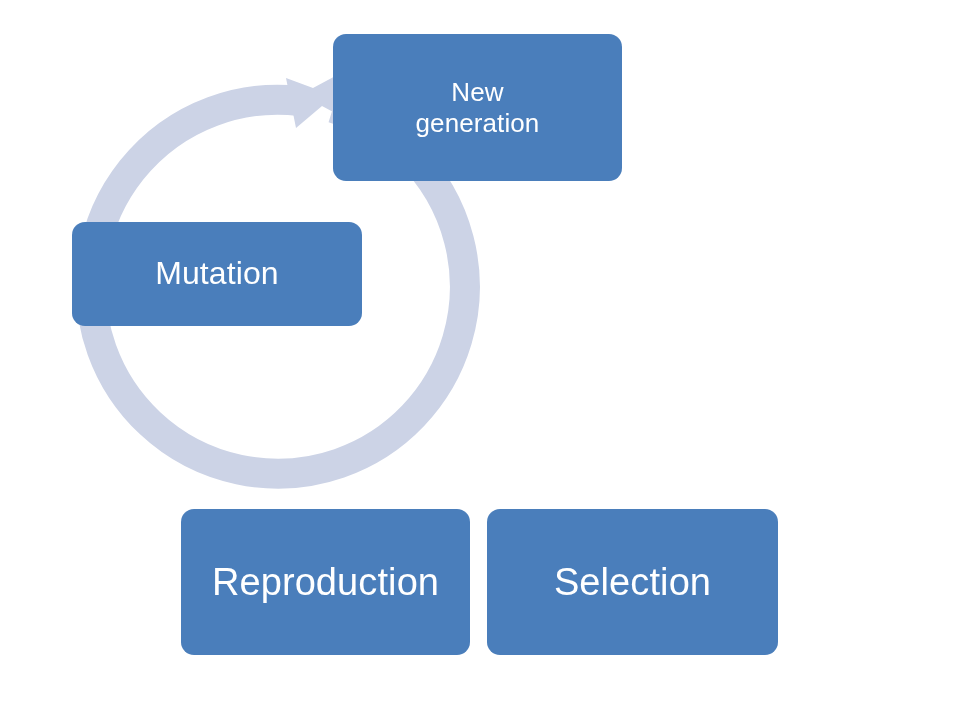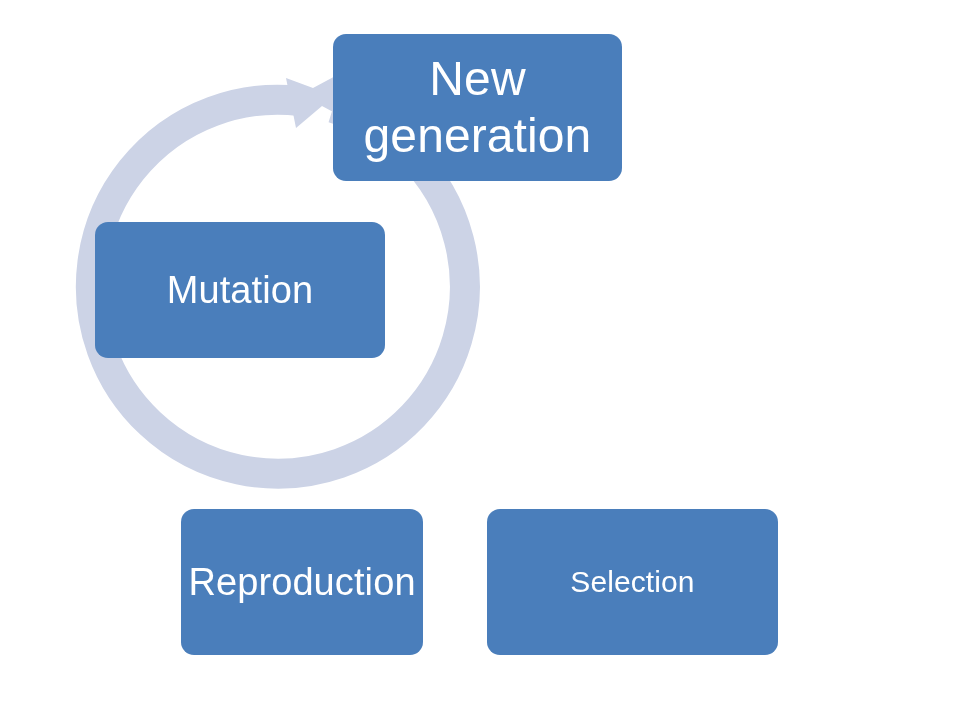--- a/index.html
+++ b/index.html
@@ -43,37 +43,37 @@
     -webkit-font-smoothing: antialiased;
   }
   .node-label {
     display: block;
     white-space: pre-line;
   }
 
   
   #node-new-generation {
     left: 333px;  top: 34px;   width: 289px; height: 147px;
-    font-size: 48px;
+    font-size: 26px;
   }
   #node-evaluation {
     left: 583px;  top: 222px;  width: 289px; height: 136px;
     font-size: 35px;
   }
   #node-mutation {
-    left: 95px;   top: 222px;  width: 290px; height: 136px;
-    font-size: 38px;
+    left: 72px;   top: 222px;  width: 290px; height: 104px;
+    font-size: 32px;
   }
   #node-reproduction {
-    left: 181px;  top: 509px;  width: 242px; height: 146px;
+    left: 181px;  top: 509px;  width: 289px; height: 146px;
     font-size: 38px;
   }
   #node-selection {
     left: 487px;  top: 509px;  width: 291px; height: 146px;
-    font-size: 30px;
+    font-size: 38px;
   }
 </style>
 </head>
 <body>
 
 <div id="canvas">
 
   <svg id="ring-layer" viewBox="0 0 960 720" xmlns="http://www.w3.org/2000/svg" aria-hidden="true">
 
     <path d="M 333 108

